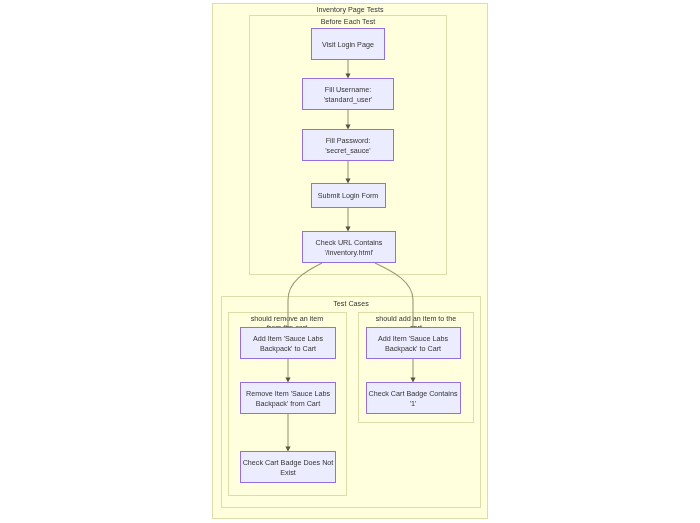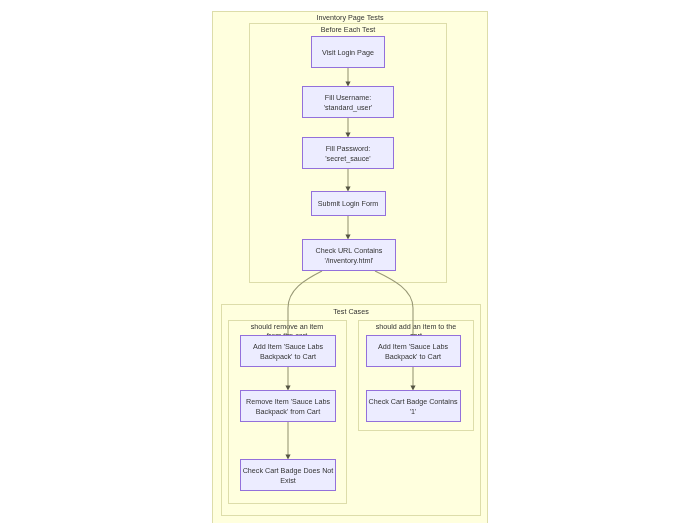--- a/index.html
+++ b/index.html
@@ -11,21 +11,21 @@
   body {
     width: 700px;
     height: 523px;
     font-family: "Liberation Sans", sans-serif;
     overflow: hidden;
     position: relative;
   }
 
   #stage {
     position: absolute;
-    left: 0; top: 8px;
+    left: 0; top: 0;
     width: 700px;
     height: 451px;
   }
 
   svg.diagram {
     position: absolute;
     left: 0; top: 0;
     width: 700px;
     height: 523px;
   }

